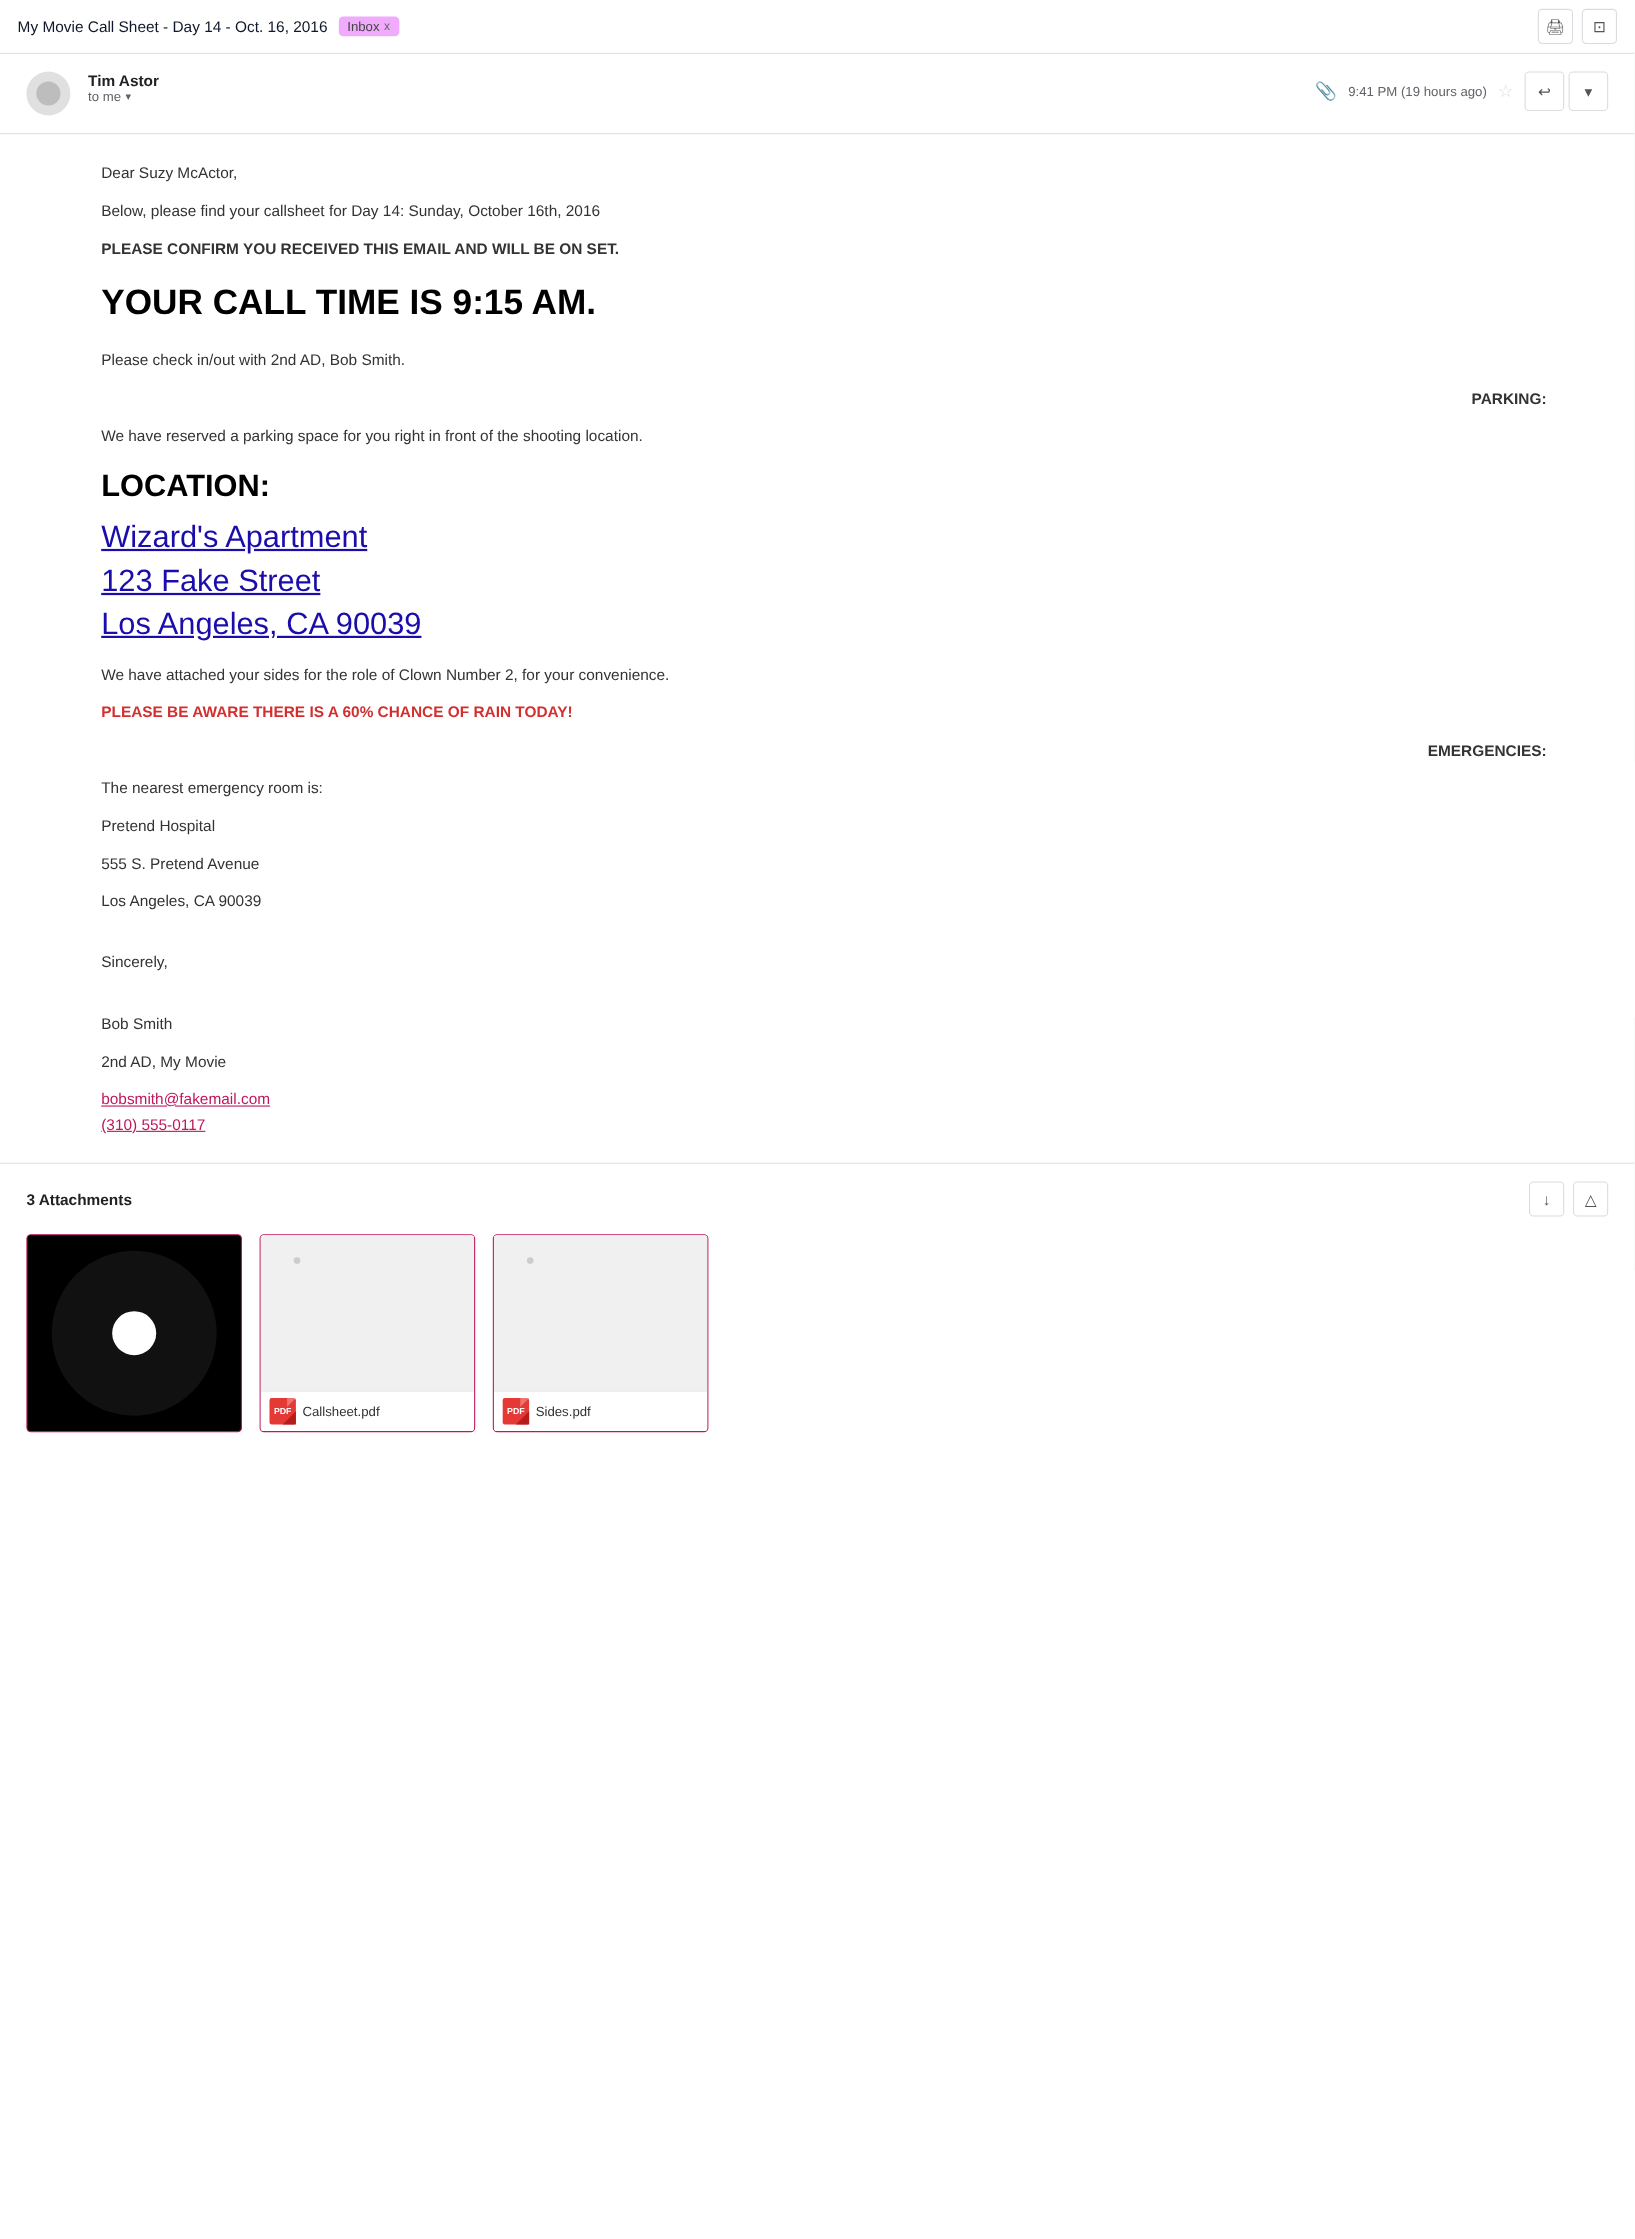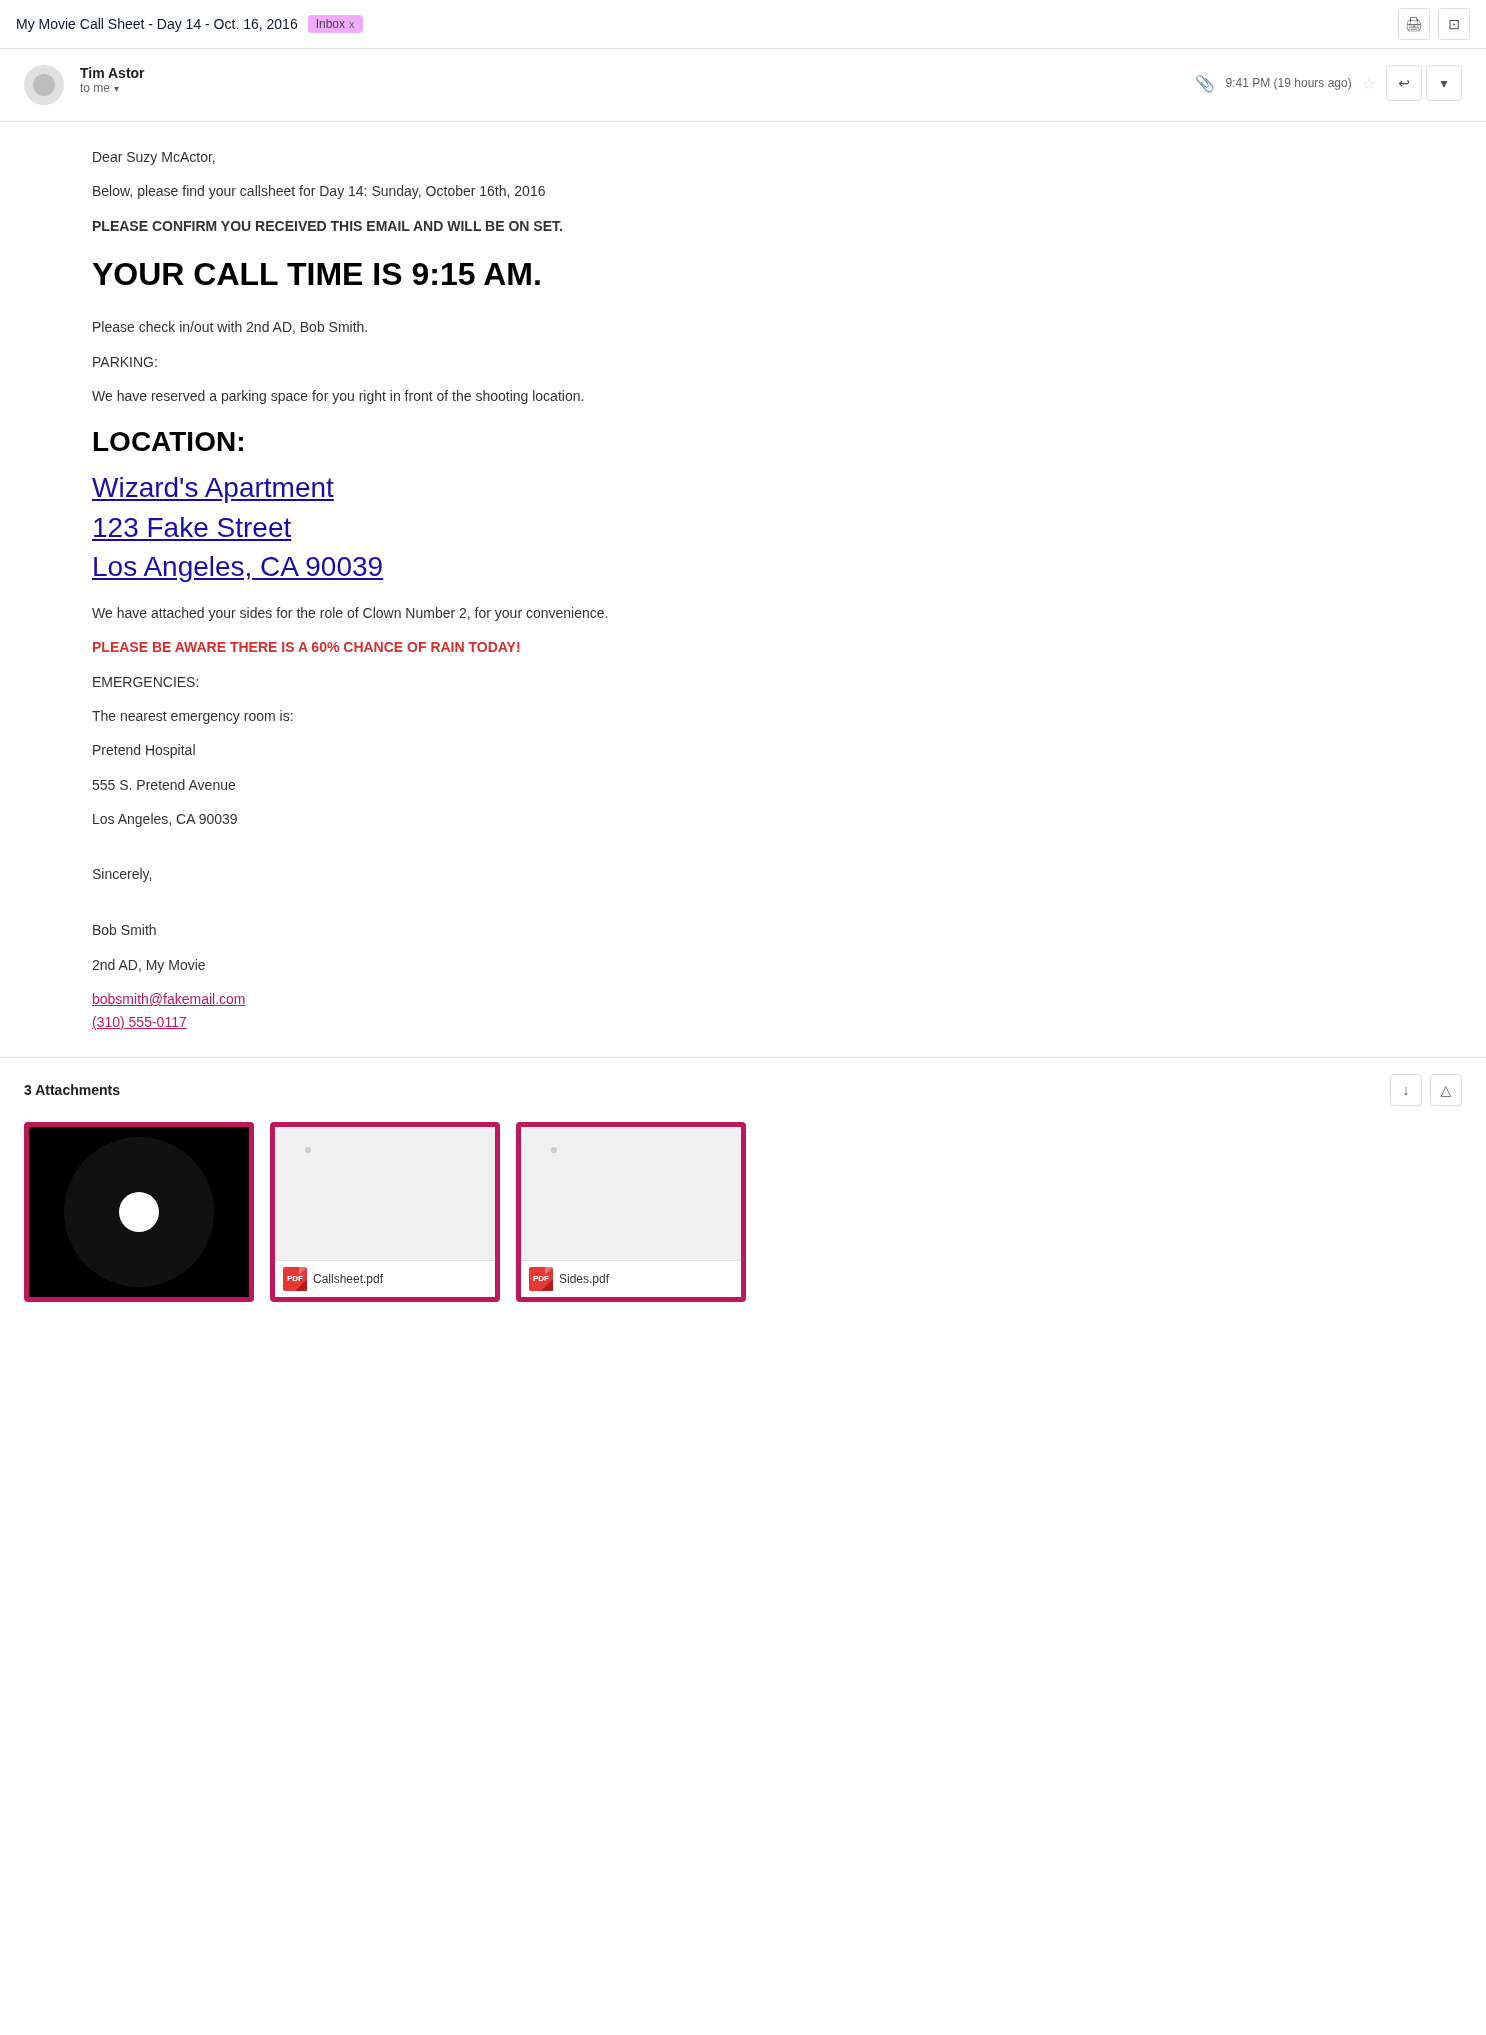--- a/index.html
+++ b/index.html
@@ -182,23 +182,24 @@
     }
 
     .call-time {
       font-size: 32px;
       font-weight: bold;
       color: #000;
       margin-bottom: 16px;
     }
 
     .section-label {
-      font-weight: normal;
+      font-weight: bold;
       font-size: 14px;
       margin-bottom: 8px;
+      text-align: right;
     }
 
     .location-label {
       font-size: 28px;
       font-weight: bold;
       color: #000;
       margin-bottom: 4px;
     }
 
     .location-link {
@@ -269,23 +270,23 @@
       font-size: 14px;
       color: #555;
     }
 
     .attachments-grid {
       display: flex;
       gap: 16px;
     }
 
     .attachment-thumb {
-      width: 230px;
+      width: 196px;
       height: 180px;
-      border: 5px solid #be185d;
+      border: 1px solid #be185d;
       border-radius: 4px;
       overflow: hidden;
       position: relative;
       background: #fff;
       cursor: pointer;
     }
 
     .attachment-thumb.black-bg {
       background: #000;
       display: flex;

